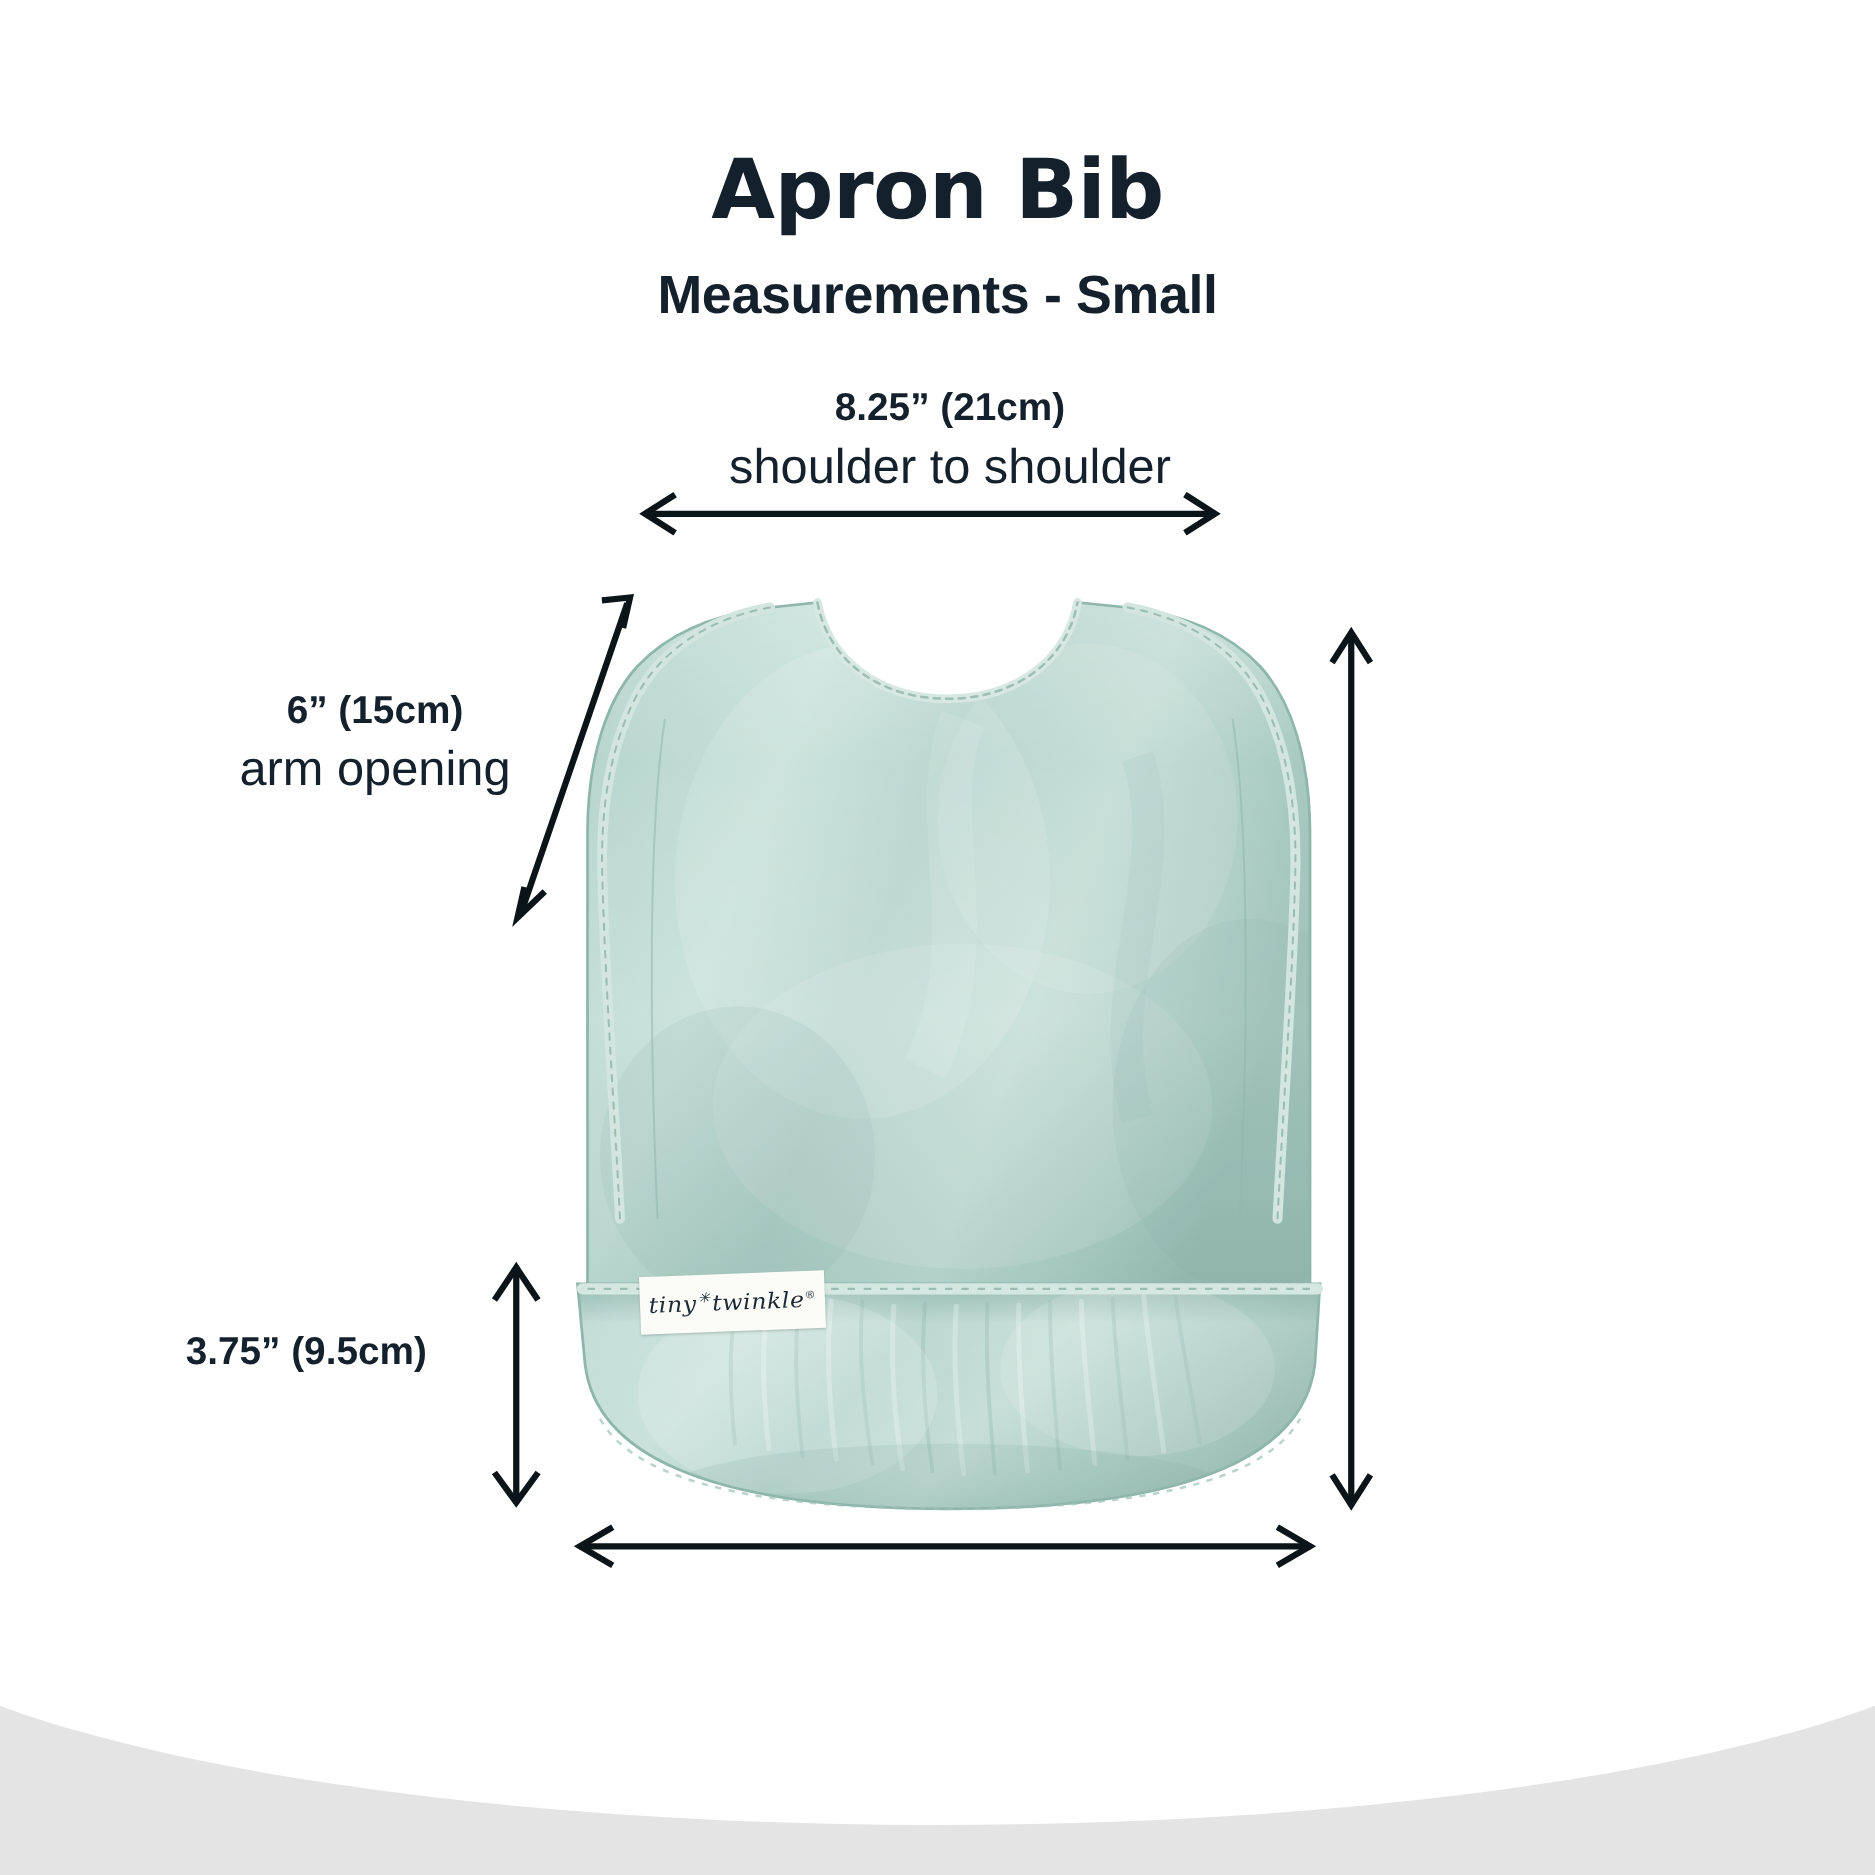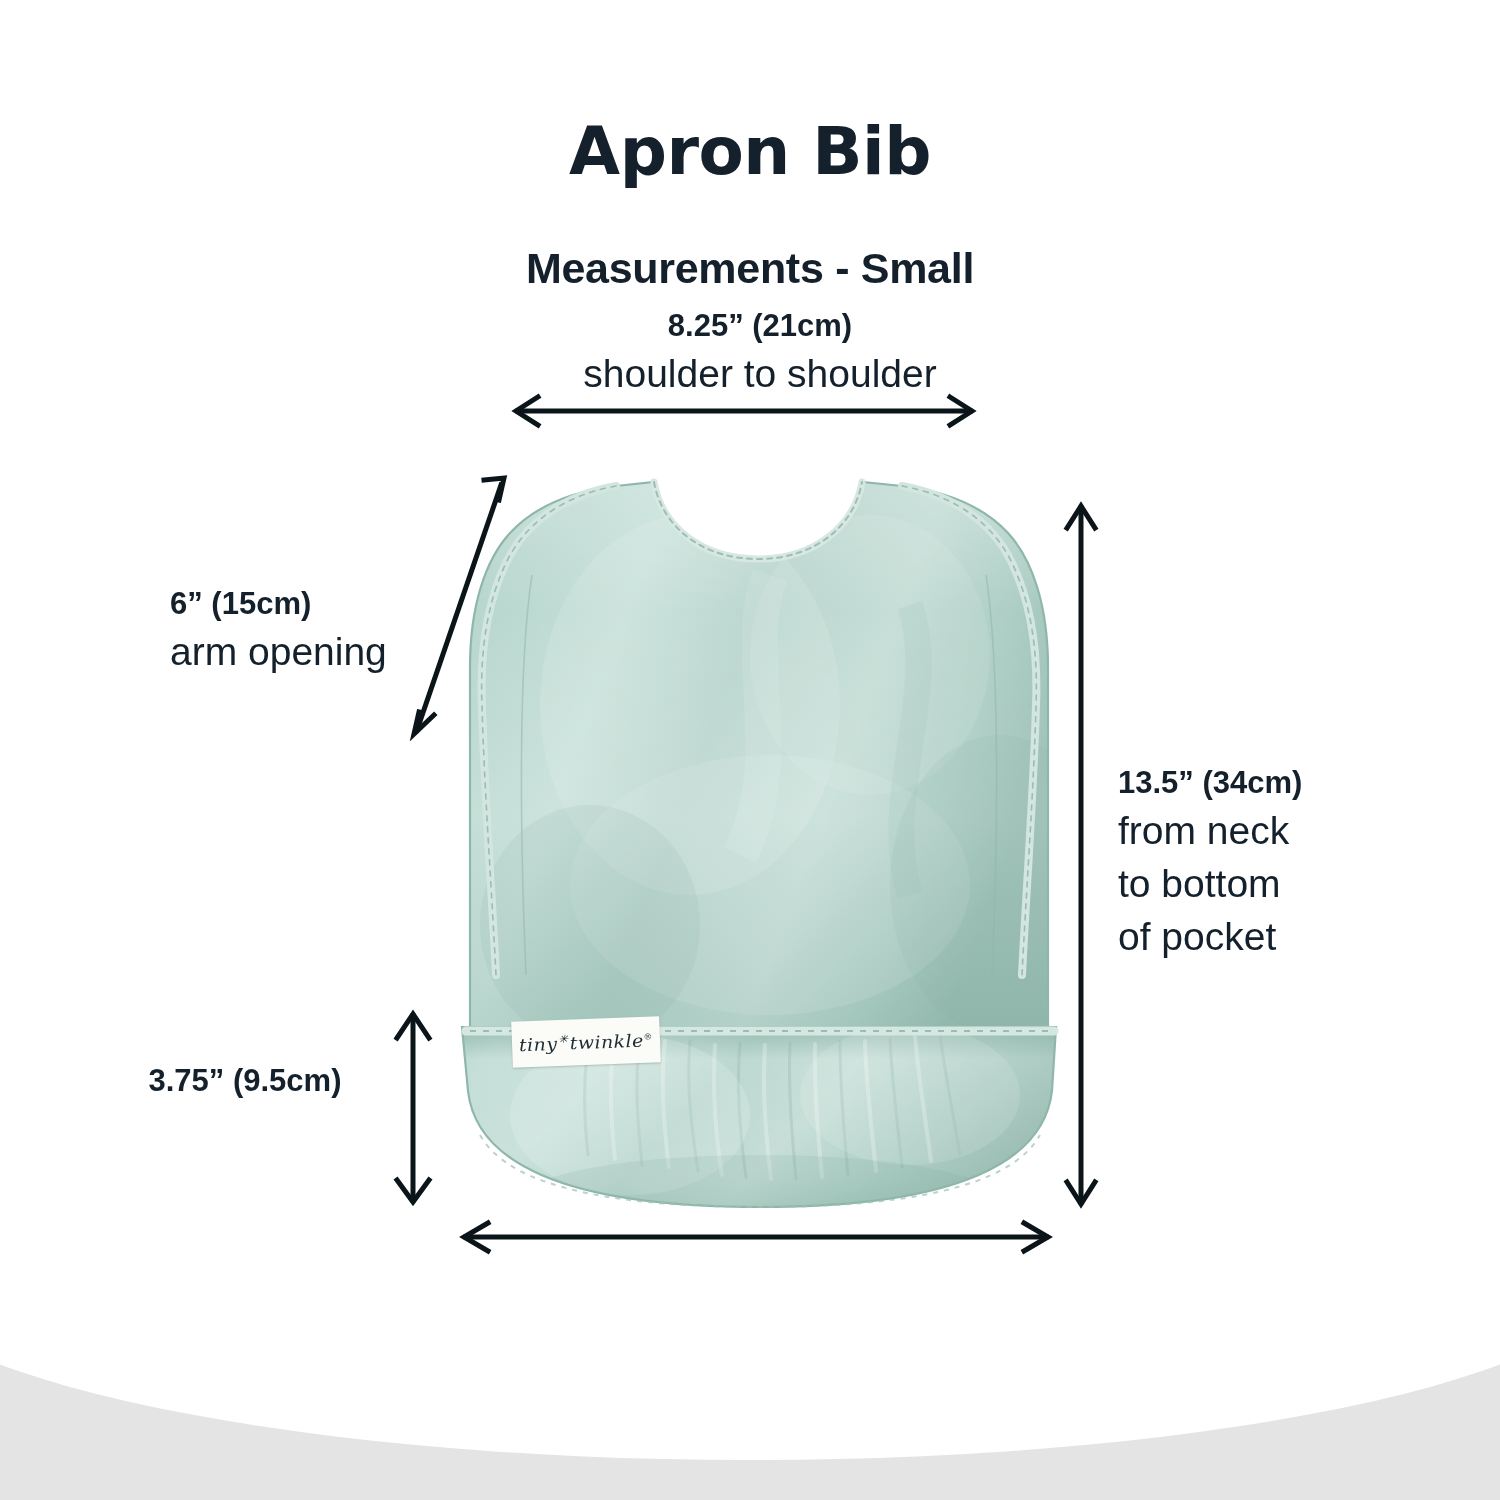--- a/index.html
+++ b/index.html
@@ -56,42 +56,41 @@
     position: absolute;
     left: 0;
     top: 212px;
     width: 1500px;
     text-align: center;
     font-size: 43px;
     font-weight: 700;
     letter-spacing: -0.3px;
     color: #14202b;
     font-family: "Liberation Sans", sans-serif;
-    margin-top: 32px;
   }
 
   
   .meas { position: absolute; color: #14202b; }
   .meas .val {
     font-size: 31px;
     font-weight: 700;
     line-height: 1.34;
     white-space: nowrap;
     font-family: "Liberation Sans", sans-serif;
   }
   .meas .desc {
     font-size: 39px;
     font-weight: 400;
     line-height: 1.36;
     white-space: nowrap;
     font-family: "Liberation Sans", sans-serif;
   }
 
   #meas-shoulder { left: 450px; top: 305px; width: 620px; text-align: center; }
-  #meas-arm      { left: 170px; top: 547px; width: 260px; text-align: left; margin-top: 36px; }
+  #meas-arm      { left: 170px; top: 547px; width: 260px; text-align: center; }
   #meas-height   { left: 1118px; top: 762px; width: 300px; text-align: left; }
   #meas-pocket   { left: 110px; top: 1060px; width: 270px; text-align: center; }
   #meas-width    { left: 455px; top: 1258px; width: 600px; text-align: center; }
 
   
   .arrow-svg { position: absolute; overflow: visible; }
 
   
   #bib {
     position: absolute;
@@ -312,26 +311,20 @@
     <div class="desc">arm opening</div>
   </div>
   <svg class="arrow-svg" style="left:400px; top:468px;" width="120" height="280">
     <g stroke="#0b1419" stroke-width="5" fill="none" stroke-linecap="square" stroke-linejoin="miter">
       <line x1="17" y1="262" x2="101" y2="17"></line>
       <polyline points="84,12 104,10 99,32"></polyline>
       <polyline points="34,247 14,266 19,244"></polyline>
     </g>
   </svg>
 
-  <div class="meas" id="meas-height">
-    <div class="val">13.5” (34cm)</div>
-    <div class="desc">from neck</div>
-    <div class="desc">to bottom</div>
-    <div class="desc">of pocket</div>
-  </div>
   <svg class="arrow-svg" style="left:1058px; top:492px;" width="46" height="726">
     <g stroke="#0b1419" stroke-width="5" fill="none" stroke-linecap="square" stroke-linejoin="miter">
       <line x1="23" y1="16" x2="23" y2="710"></line>
       <polyline points="9,36 23,14 37,36"></polyline>
       <polyline points="9,690 23,712 37,690"></polyline>
     </g>
   </svg>
 
   <div class="meas" id="meas-pocket">
     <div class="val">3.75” (9.5cm)</div>

